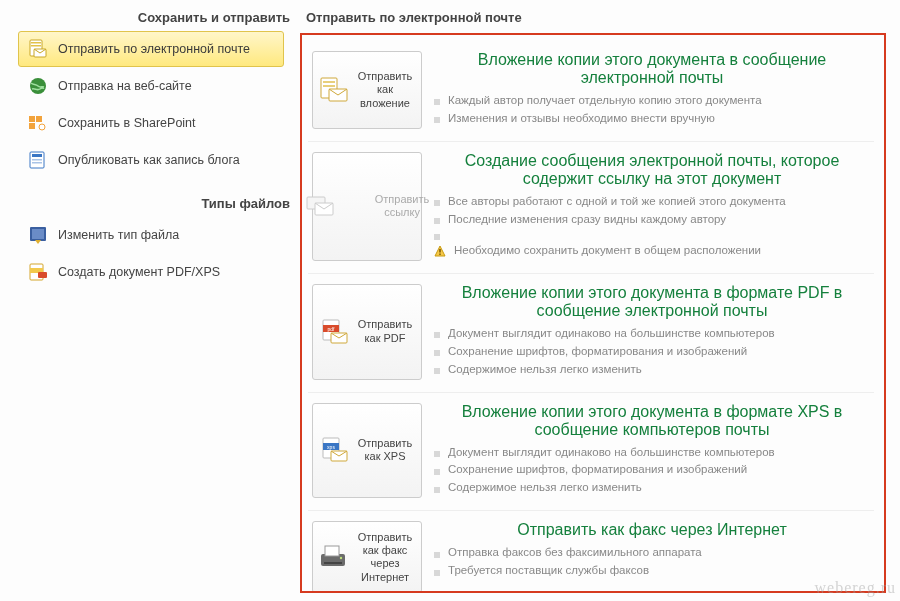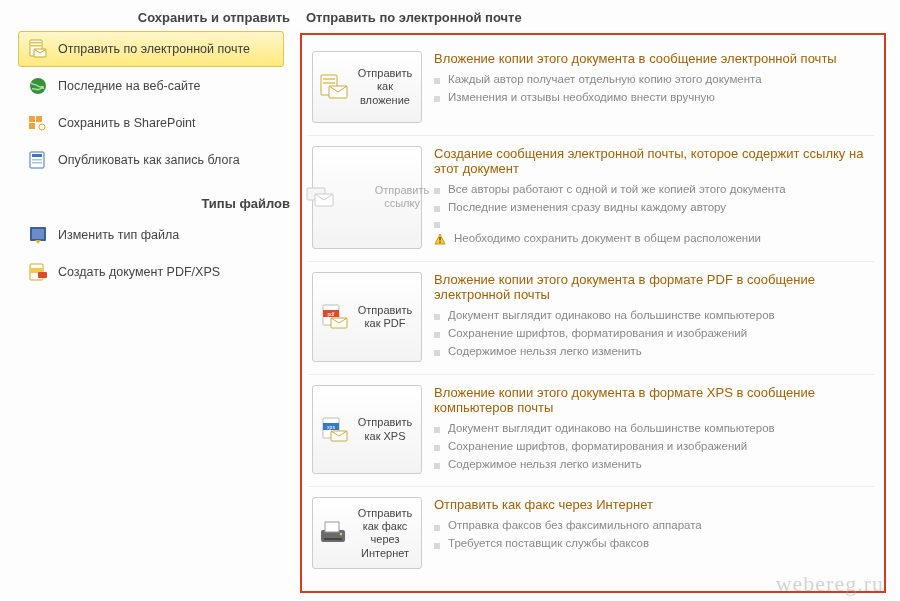--- a/index.html
+++ b/index.html
@@ -97,23 +97,24 @@
     color: #aaa;
     cursor: default;
     gap: 38px;
   }
   .option-button .icon {
     width: 32px; height: 26px;
     display: inline-flex; align-items: center; justify-content: center;
   }
   .option-desc { flex: 1; }
   .option-desc .headline {
-    font-size: 13px;
-    color: #a16207;
+    font-size: 16px;
+    color: #15803d;
     margin: 0 0 6px 0;
+    text-align: center;
   }
   .option-desc ul {
     list-style: none;
     margin: 0; padding: 0;
   }
   .option-desc li {
     display: flex;
     align-items: center;
     gap: 8px;
     color: #888;
@@ -127,22 +128,22 @@
     margin-top: 4px;
     flex: 0 0 6px;
   }
   .bullet-warn {
     width: 12px; height: 12px;
     flex: 0 0 12px;
     margin-top: 1px;
   }
   .watermark {
     position: absolute;
-    right: 16px; bottom: 4px;
-    font-size: 22px;
+    right: 4px; bottom: 4px;
+    font-size: 16px;
     letter-spacing: 1px;
     color: rgba(160,160,160,0.45);
     font-family: Georgia, serif;
     pointer-events: none;
   }
 </style>
 </head>
 <body>
 
 <div class="container">
@@ -163,21 +164,21 @@
         <span class="label">Отправить по электронной почте</span>
       </div>
 
       <div class="sidebar-item">
         <span class="icon">
           <svg viewBox="0 0 20 20" width="20" height="20">
               <circle cx="10" cy="10" r="8" fill="#3a8f3a"></circle>
               <path d="M3 7c2 2 5 1 7 3s4 0 6 1M4 13c3-1 5 2 8 0s3 0 4-1" stroke="#9fe09f" fill="none" stroke-width="1.5"></path>
             </svg>
         </span>
-        <span class="label">Последние на веб-сайте</span>
+        <span class="label">Отправка на веб-сайте</span>
       </div>
 
       <div class="sidebar-item">
         <span class="icon">
           <svg viewBox="0 0 20 20" width="20" height="20">
               <rect x="1" y="3" width="6" height="6" fill="#f2a33c"></rect>
               <rect x="8" y="3" width="6" height="6" fill="#f2a33c"></rect>
               <rect x="1" y="10" width="6" height="6" fill="#f2a33c"></rect>
               <circle cx="14" cy="14" r="3" fill="#fff" stroke="#f2a33c"></circle>
             </svg>

